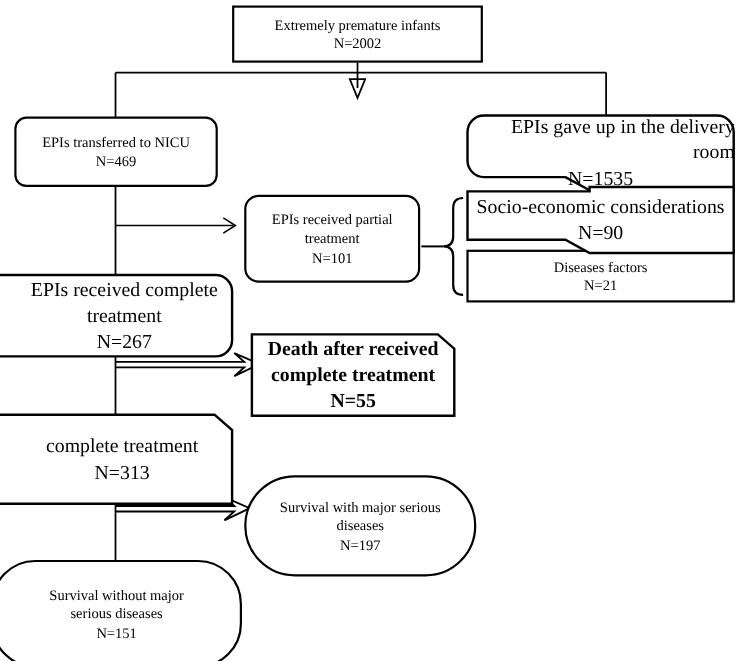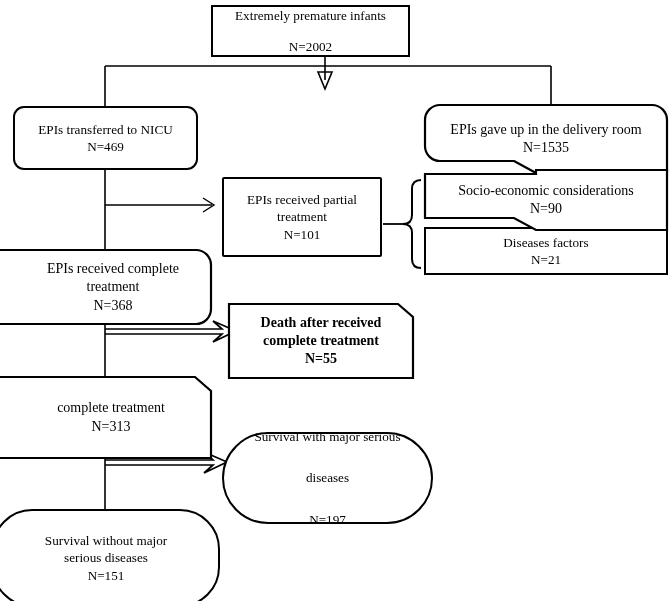--- a/index.html
+++ b/index.html
@@ -37,43 +37,43 @@
     color: #000000;
     font-size: 13.2px;
     line-height: 1.30;
     z-index: 5;
   }
   .node .ln { display: block; white-space: nowrap; }
 
   
   .sq      { border-radius: 0; }
   .round   { border-radius: 16px; }
-  .round-s { border-radius: 2px; }
-  .stadium { border-radius: 46px; gap: 24px; }
+  .round-s { border-radius: 13px; }
+  .stadium { border-radius: 46px; }
   .stadium2{ border-radius: 40px; }
 
   
   .svgnode {
     position: absolute;
     background: transparent;
     border: none;
     z-index: 6;
   }
   .svgnode svg { position: absolute; left: 0; top: 0; overflow: visible; }
   .svgnode .cap {
     position: relative;
     width: 100%;
     height: 100%;
     display: flex;
     flex-direction: column;
     align-items: center;
     justify-content: center;
-    text-align: center;
+    text-align: right;
     color: #000;
-    font-size: 14px;
+    font-size: 18px;
     line-height: 1.30;
   }
 </style>
 </head>
 <body>
 
 <div id="canvas">
 
   <svg id="edges" viewBox="0 0 669 601" xmlns="http://www.w3.org/2000/svg">
 
@@ -104,21 +104,21 @@
     <g>
       <polyline points="105,460 213,460 204,452 227,462 204,473 213,465 105,465" fill="none" stroke="#000" stroke-width="1.7" stroke-linejoin="miter"></polyline>
     </g>
 
     <g>
       <path d="M 421,180 q -9,0 -9,9 L 412,215 q 0,9 -9,9 q 9,0 9,9 l 0,26 q 0,9 9,9" fill="none" stroke="#000" stroke-width="2"></path>
       <line x1="383" y1="224" x2="403" y2="224" stroke="#000" stroke-width="1.8"></line>
     </g>
   </svg>
 
-  <div class="node sq" style="left:211px; top:5px; width:199px; height:52px;justify-content:space-between;">
+  <div class="node sq" style="left:211px; top:5px; width:228px; height:52px;">
     <span class="ln">Extremely premature infants</span>
     <span class="ln">N=2002</span>
   </div>
 
   <div class="node round" style="left:13px; top:106px; width:185px; height:64px;border-radius:11px;">
     <span class="ln">EPIs transferred to NICU</span>
     <span class="ln">N=469</span>
   </div>
 
   <div class="svgnode" style="left:424px; top:104px; width:244px; height:70px;">
@@ -152,21 +152,21 @@
     <span class="ln">N=101</span>
   </div>
 
   <div class="svgnode" style="left:-14px; top:249px; width:226px; height:77px;">
     <svg width="226" height="77" viewBox="0 0 226 77" xmlns="http://www.w3.org/2000/svg">
       <path d="M -6,1 H 210 a 15,15 0 0 1 15,15 V 60 a 15,15 0 0 1 -15,15 H -6 Z" fill="#ffffff" stroke="#000000" stroke-width="2.2" stroke-linejoin="round"></path>
     </svg>
     <div class="cap" style="padding-left:14px;">
       <span class="ln">EPIs received complete</span>
       <span class="ln">treatment</span>
-      <span class="ln">N=368</span>
+      <span class="ln">N=267</span>
     </div>
   </div>
 
   <div class="svgnode" style="left:228px; top:303px; width:186px; height:76px;font-weight:bold;">
     <svg width="186" height="76" viewBox="0 0 186 76" xmlns="http://www.w3.org/2000/svg">
       <path d="M 1,1 H 170 L 185,14 V 75 H 1 Z" fill="#ffffff" stroke="#000000" stroke-width="2.2" stroke-linejoin="miter"></path>
     </svg>
     <div class="cap">
       <span class="ln">Death after received</span>
       <span class="ln">complete treatment</span>

